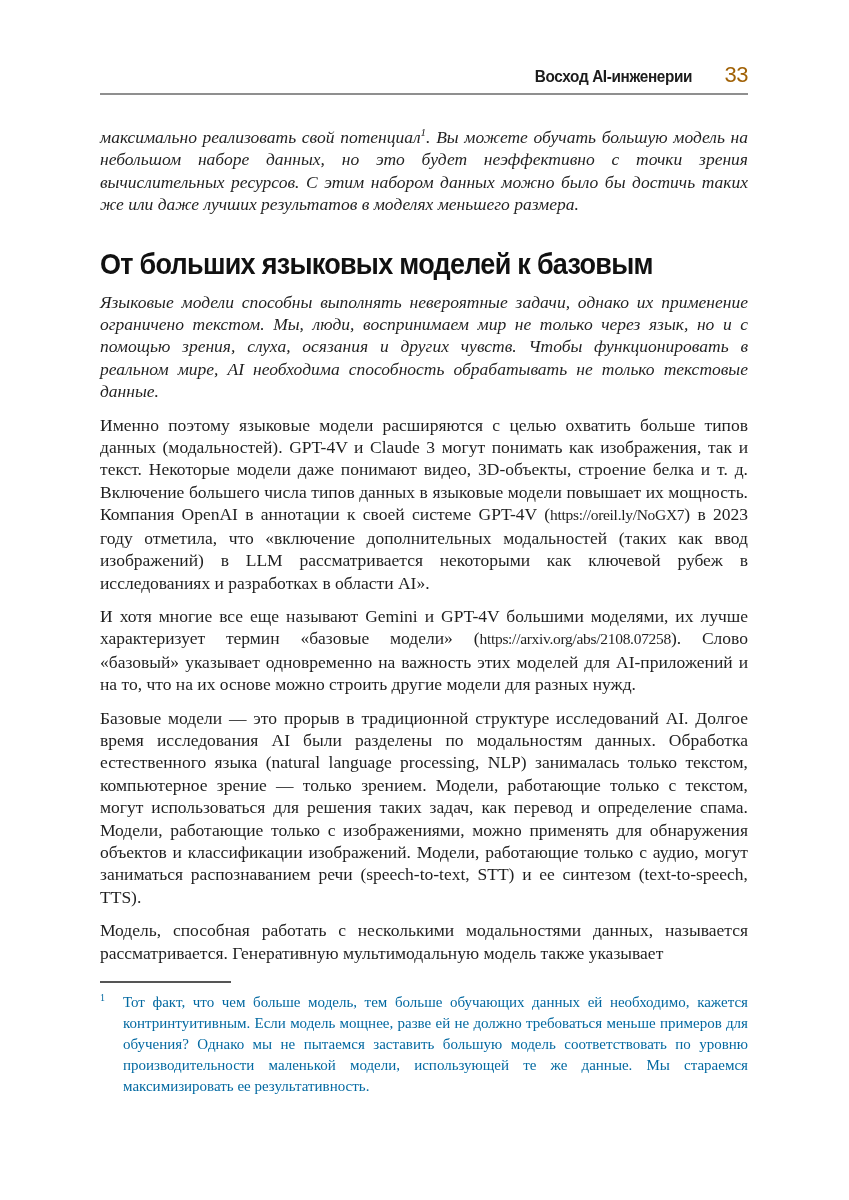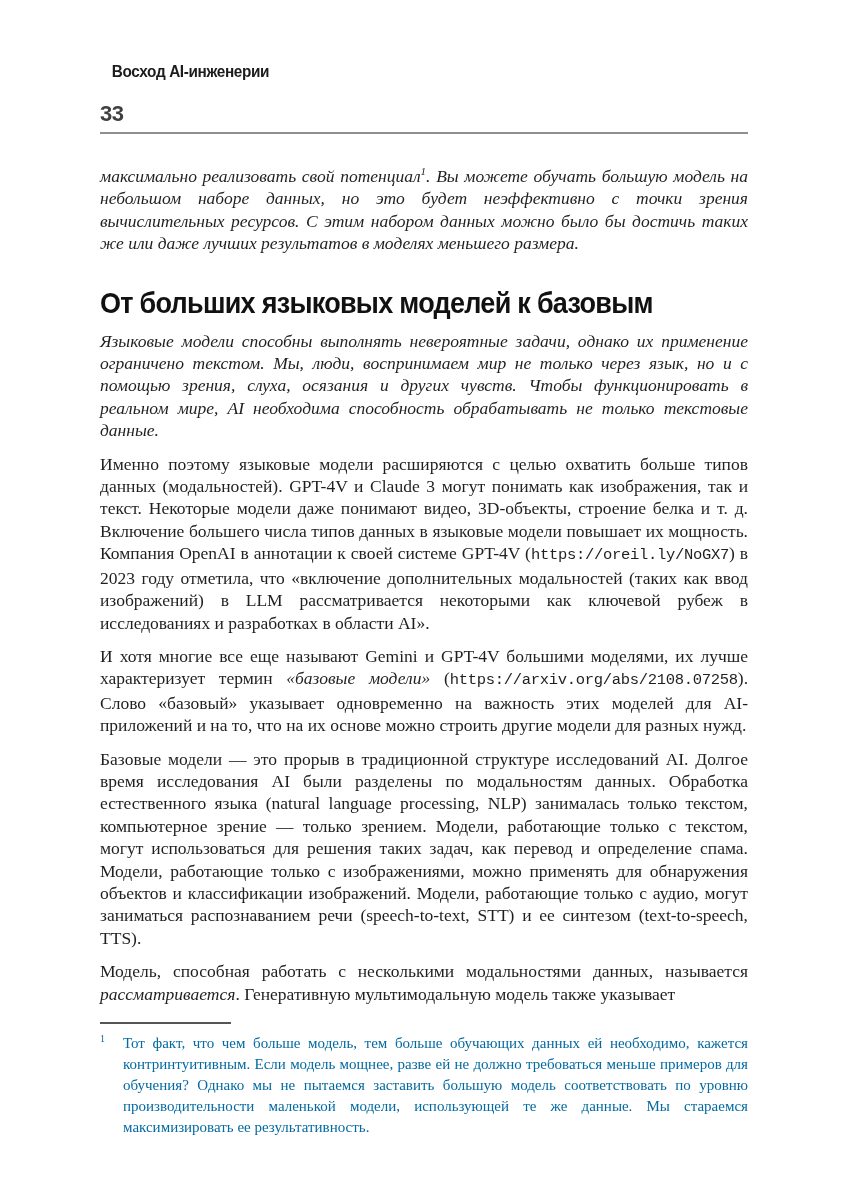--- a/index.html
+++ b/index.html
@@ -20,38 +20,37 @@
     left: 100px;
     top: 0;
     width: 648px;
   }
   
   .header-row {
     margin-top: 62px;
     display: flex;
     justify-content: flex-end;
     align-items: baseline;
-    gap: 20px;
-    flex-direction: column;
+    gap: 32px;
   }
   .running-head {
     font-family: "Liberation Sans", sans-serif;
     font-weight: bold;
     font-size: 16.5px;
     letter-spacing: -0.4px;
     color: #1c1c1c;
     transform: scaleX(0.93);
     transform-origin: right center;
   }
   .page-number {
     font-family: "Liberation Sans", sans-serif;
-    font-weight: bold;
+    font-weight: normal;
     font-size: 22px;
     letter-spacing: -0.5px;
-    color: #404040;
+    color: #a16207;
   }
   .header-rule {
     margin-top: 5px;
     height: 2px;
     background: #8f8f8f;
     width: 100%;
   }
   
   .body-para {
     font-family: "Liberation Serif", "DejaVu Serif", serif;
@@ -61,23 +60,23 @@
     color: #1f1f1f;
     margin: 11px 0 0 0;
   }
   .para-intro { margin-top: 31px; font-style: italic; }
   .para-after-heading { margin-top: 10px; font-style: italic; }
   .fn-ref {
     font-size: 11px;
     vertical-align: super;
     line-height: 0;
   }
-  .italic { font-style: italic; }
+  .italic { }
   .link-text {
-    font-family: Liberation Mono, monospace;
+    font-family: Liberation Serif, serif;
     font-size: 15.5px;
     letter-spacing: -0.3px;
     color: #1f1f1f;
     text-decoration: none;
   }
   
   .section-heading {
     margin: 31px 0 0 0;
     font-family: "Liberation Sans", sans-serif;
     font-weight: bold;

